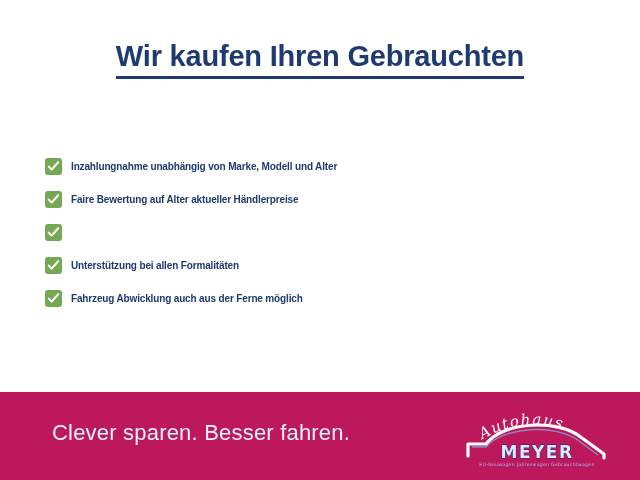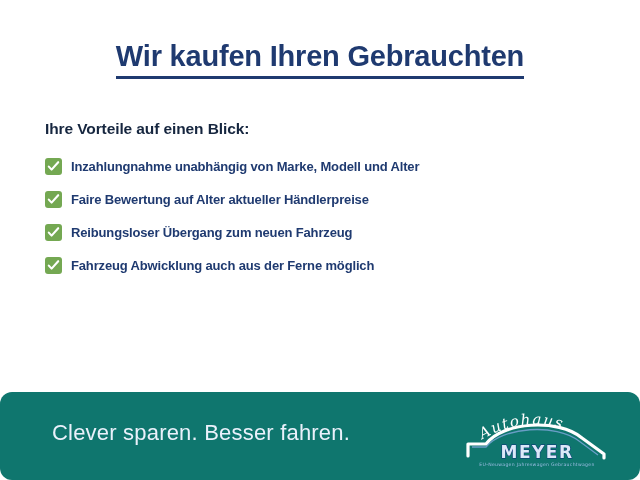--- a/index.html
+++ b/index.html
@@ -71,36 +71,35 @@
     background: #74A852;
     position: relative;
     margin-right: 9px;
   }
   .check-box svg {
     position: absolute;
     top: 2px;
     left: 2px;
   }
   .bullet-text {
-    font-size: 13px;
+    font-size: 10px;
     font-weight: bold;
     color: #1F3A70;
     letter-spacing: -0.15px;
     white-space: nowrap;
   }
 
   
   .banner {
     position: absolute;
     left: 0;
     top: 392px;
     width: 640px;
     height: 88px;
-    background: #0f766e;
-    border-radius: 12px;
+    background: #be185d;
   }
   .tagline {
     position: absolute;
     left: 52px;
     top: 28px;
     font-size: 22px;
     font-weight: normal;
     color: #EAF1FB;
     letter-spacing: 0.2px;
     white-space: nowrap;
@@ -118,21 +117,20 @@
 </style>
 </head>
 <body>
 
 <div id="ad">
 
   <div class="headline-wrap">
     <div class="headline">Wir kaufen Ihren Gebrauchten</div>
   </div>
 
-  <div class="subheading">Ihre Vorteile auf einen Blick:</div>
 
   <div class="bullets">
 
     <div class="bullet-row">
       <span class="check-box">
         <svg width="13" height="13" viewBox="0 0 13 13">
           <path d="M1.8 6.6 L4.6 9.6 L11.2 2.2" stroke="#ffffff" stroke-width="2.1" fill="none" stroke-linecap="round" stroke-linejoin="round"></path>
         </svg>
       </span>
       <span class="bullet-text">Inzahlungnahme unabhängig von Marke, Modell und Alter</span>
@@ -146,23 +144,30 @@
       </span>
       <span class="bullet-text">Faire Bewertung auf Alter aktueller Händlerpreise</span>
     </div>
 
     <div class="bullet-row">
       <span class="check-box">
         <svg width="13" height="13" viewBox="0 0 13 13">
           <path d="M1.8 6.6 L4.6 9.6 L11.2 2.2" stroke="#ffffff" stroke-width="2.1" fill="none" stroke-linecap="round" stroke-linejoin="round"></path>
         </svg>
       </span>
-      <span class="bullet-text">Reibungsloser Übergang zum neuen Fahrzeug</span>
-    </div>
-
+    </div>
+
+    <div class="bullet-row">
+      <span class="check-box">
+        <svg width="13" height="13" viewBox="0 0 13 13">
+          <path d="M1.8 6.6 L4.6 9.6 L11.2 2.2" stroke="#ffffff" stroke-width="2.1" fill="none" stroke-linecap="round" stroke-linejoin="round"></path>
+        </svg>
+      </span>
+      <span class="bullet-text">Unterstützung bei allen Formalitäten</span>
+    </div>
 
     <div class="bullet-row">
       <span class="check-box">
         <svg width="13" height="13" viewBox="0 0 13 13">
           <path d="M1.8 6.6 L4.6 9.6 L11.2 2.2" stroke="#ffffff" stroke-width="2.1" fill="none" stroke-linecap="round" stroke-linejoin="round"></path>
         </svg>
       </span>
       <span class="bullet-text">Fahrzeug Abwicklung auch aus der Ferne möglich</span>
     </div>
 

